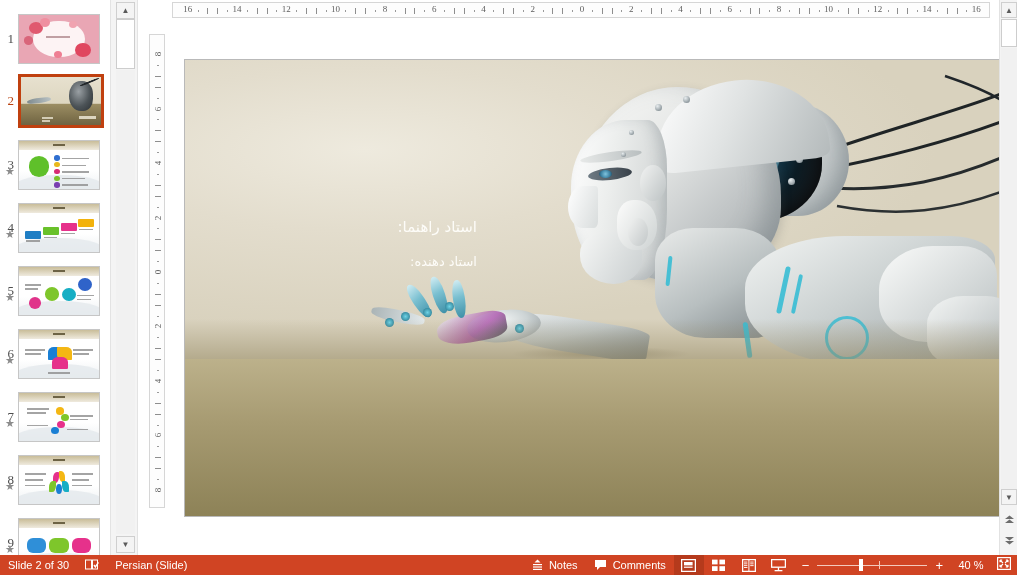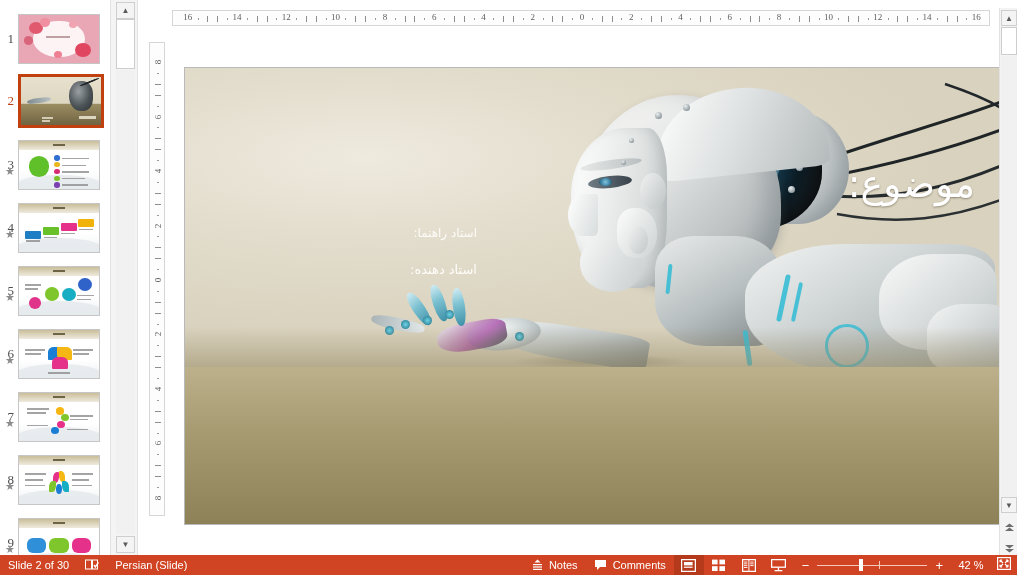--- a/index.html
+++ b/index.html
@@ -109,21 +109,21 @@
     position:absolute; left:5px; top:19px; width:19px; height:50px;
     background:#ffffff; border:1px solid #cdcdcd;
   }
   #thumb-scroll .sb-track{
     position:absolute; left:5px; top:70px; width:19px; height:464px;
     background:#f1f1f1;
   }
 
   
   #editor{
-    position:absolute; left:139px; top:8px; right:0; height:555px;
+    position:absolute; left:139px; top:0; right:0; height:555px;
     background:#ffffff;
   }
 
   
   #hruler{
     position:absolute; left:33px; top:2px; width:818px; height:16px;
     background:#fdfdfd; border:1px solid #d6d6d6;
     overflow:hidden;
   }
   .hr-lbl{
@@ -342,21 +342,21 @@
   
   #slide-title{
     position:absolute; right:26px; top:94px;
     font-size:38px; color:#ffffff; direction:rtl;
     font-family:"DejaVu Sans", sans-serif;
     text-shadow:0 1px 2px rgba(60,52,30,.45);
     letter-spacing:.5px;
   }
   #sub1{
     position:absolute; right:524px; top:158px;
-    font-size:12px; color:#fdfcf8; direction:rtl;
+    font-size:15px; color:#fdfcf8; direction:rtl;
     font-family:"DejaVu Sans", sans-serif;
   }
   #sub2{
     position:absolute; right:524px; top:194px;
     font-size:13px; color:#fdfcf8; direction:rtl;
     font-family:"DejaVu Sans", sans-serif;
   }
 
   
   #vscroll{
@@ -787,21 +787,20 @@
         <div class="fjoint" style="left:30px;top:24px;"></div>
         <div class="fjoint" style="left:52px;top:20px;"></div>
         <div class="fjoint" style="left:74px;top:14px;"></div>
         <div class="fjoint" style="left:14px;top:30px;"></div>
         <div class="fjoint" style="left:144px;top:36px;"></div>
       </div>
     </div>
 
     <div id="band"></div>
 
-    <div id="slide-title">موضوع:</div>
     <div id="sub1">استاد راهنما:</div>
     <div id="sub2">استاد دهنده:</div>
   </div>
 
   <div id="vscroll">
     <div class="b" style="top:2px;">▲</div>
     <div class="vthumb"></div>
     <div class="vtrack"></div>
     <div class="b" style="top:489px;">▼</div>
     <div class="b" style="top:511px;border:none;background:transparent;">
@@ -888,21 +887,21 @@
     </svg>
   </div>
 
   <div class="item zoom-minus">−</div>
   <div id="zoom-track">
     <div class="line"></div>
     <div class="mid"></div>
     <div class="knob"></div>
   </div>
   <div class="item zoom-plus">+</div>
-  <div id="zoom-pct">42 %</div>
+  <div id="zoom-pct">40 %</div>
   <div id="fitbtn">
     <svg width="14" height="13" viewBox="0 0 14 13">
       <rect x="0.6" y="0.6" width="12.8" height="11.8" fill="none" stroke="#fff" stroke-width="1.2"></rect>
       <path d="M3 3 L6 6 M3 3 L3 5.2 M3 3 L5.2 3" stroke="#fff" stroke-width="1.1" fill="none"></path>
       <path d="M11 3 L8 6 M11 3 L11 5.2 M11 3 L8.8 3" stroke="#fff" stroke-width="1.1" fill="none"></path>
       <path d="M3 10 L6 7 M3 10 L3 7.8 M3 10 L5.2 10" stroke="#fff" stroke-width="1.1" fill="none"></path>
       <path d="M11 10 L8 7 M11 10 L11 7.8 M11 10 L8.8 10" stroke="#fff" stroke-width="1.1" fill="none"></path>
     </svg>
   </div>
 </div>

